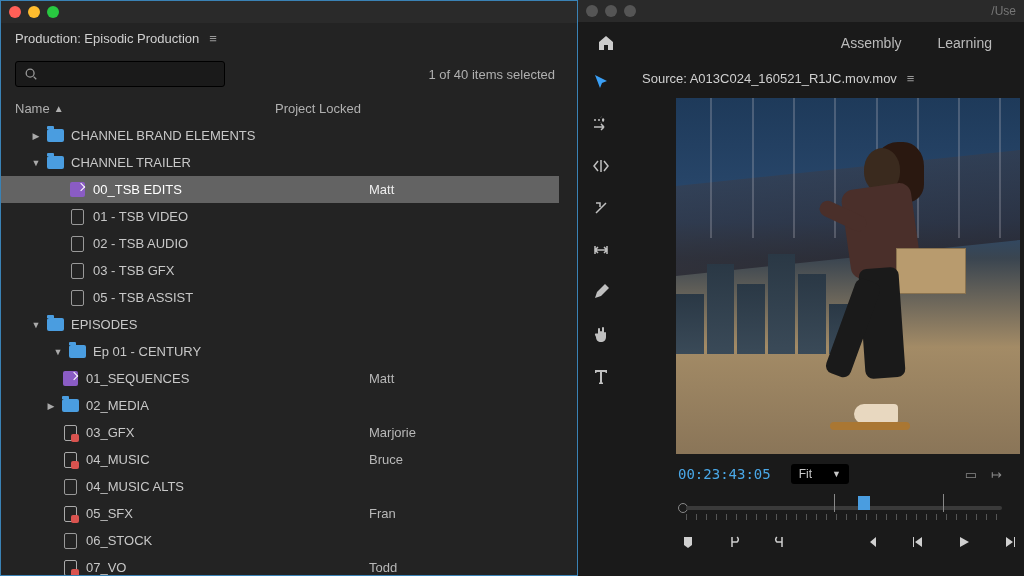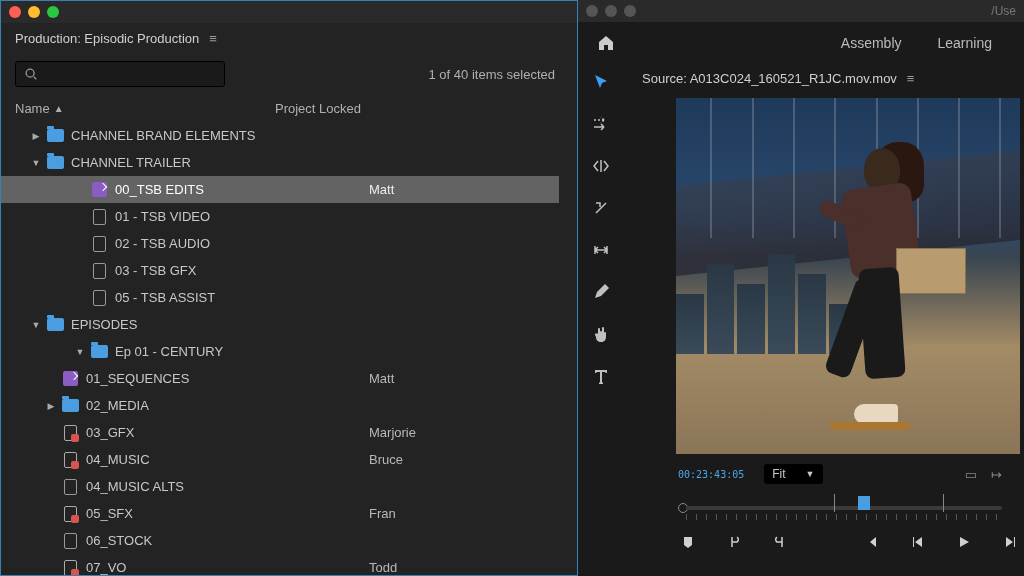--- a/index.html
+++ b/index.html
@@ -23,21 +23,21 @@
 .tree::-webkit-scrollbar { width:14px; }
 .tree::-webkit-scrollbar-track { background:#232323; }
 .tree::-webkit-scrollbar-thumb { background:#3a3a3a; border-radius:7px; border:3px solid #232323; }
 .row { display:flex; align-items:center; height:27px; padding-left:14px; cursor:default; }
 .row.sel { background:#636363; color:#fff; }
 .row .chev { width:14px; display:flex; justify-content:center; color:#aaa; font-size:9px; }
 .row .ico { width:20px; display:flex; justify-content:center; align-items:center; margin-left:2px; }
 .row .label { flex:0 0 auto; padding-left:6px; white-space:nowrap; }
 .row .lock { margin-left:auto; width:190px; color:#b8b8b8; }
 .row.sel .lock { color:#eee; }
-.ind1 { padding-left:28px; } .ind2 { padding-left:72px; } .ind3 { padding-left:43px; }
+.ind1 { padding-left:28px; } .ind2 { padding-left:50px; } .ind3 { padding-left:43px; }
 .folder-icon { width:17px; height:13px; background:#4a9de0; border-radius:2px; position:relative; }
 .folder-icon::before { content:''; position:absolute; top:-3px; left:0; width:7px; height:3px; background:inherit; border-radius:1px 1px 0 0; }
 .file-icon { width:13px; height:16px; border:1px solid #999; border-radius:2px; background:#232323; }
 .file-icon.locked { position:relative; border-color:#aaa; }
 .file-icon.locked::after { content:''; position:absolute; bottom:-2px; right:-3px; width:8px; height:8px; background:#d9534f; border-radius:2px; }
 .prproj-icon { width:15px; height:15px; background:#8a5cc4; border-radius:2px; position:relative; }
 .prproj-icon::after { content:''; position:absolute; top:2px; right:1px; width:5px; height:5px; border:1.5px solid #fff; border-left:none; border-bottom:none; transform:rotate(45deg); }
 
 .right-titlebar { height:22px; background:#2a2a2a; display:flex; align-items:center; padding-left:8px; gap:7px; }
 .right-titlebar .tb-dot { background:#555; }
@@ -60,21 +60,21 @@
 .head { position:absolute; top:0; right:10px; width:36px; height:44px; background:#3a2a1e; border-radius:50% 50% 45% 45%; }
 .hair { position:absolute; top:-6px; right:-14px; width:52px; height:60px; background:#2a1810; border-radius:50% 40% 30% 50%; }
 .torso { position:absolute; top:38px; right:-6px; width:70px; height:90px; background:#4a2f2a; border-radius:12px; transform:rotate(-8deg); }
 .arm { position:absolute; top:60px; right:42px; width:50px; height:16px; background:#4a2f2a; border-radius:8px; transform:rotate(25deg); }
 .box { position:absolute; top:100px; right:-56px; width:70px; height:46px; background:#b89b6e; border:1px solid #8a7350; }
 .pants { position:absolute; top:120px; right:8px; width:40px; height:110px; background:#1a1a1a; border-radius:8px; transform:rotate(-4deg); }
 .leg2 { position:absolute; top:130px; right:44px; width:26px; height:100px; background:#1a1a1a; border-radius:8px; transform:rotate(20deg); }
 .shoe { position:absolute; bottom:4px; right:12px; width:44px; height:20px; background:#e8d8c0; border-radius:10px 4px 4px 10px; }
 .board { position:absolute; bottom:-2px; right:0px; width:80px; height:8px; background:#aa7733; border-radius:4px; }
 .controls { display:flex; align-items:center; padding:10px 18px 4px 54px; gap:14px; }
-.tc { color:#4aa8e8; font-size:10px; font-family:monospace; }
+.tc { color:#4aa8e8; font-size:14px; font-family:monospace; }
 .fit { display:flex; align-items:center; gap:20px; background:#000000; padding:3px 8px; border-radius:3px; font-size:12px; margin-left:6px; }
 .ctrl-right { margin-left:auto; display:flex; gap:14px; color:#888; }
 .timeline { margin:6px 18px 0 54px; height:28px; position:relative; }
 .tl-track { position:absolute; top:12px; left:8px; right:0; height:4px; background:#3a3a3a; border-radius:2px; }
 .tl-dot { position:absolute; top:9px; left:0; width:10px; height:10px; border:1.5px solid #888; border-radius:50%; }
 .tl-region { position:absolute; top:0px; right:58px; width:110px; height:18px; border-left:1px solid #888; border-right:1px solid #888; }
 .tl-ph { position:absolute; top:2px; right:132px; width:12px; height:14px; background:#4a9de0; }
 .tl-ticks { position:absolute; top:20px; left:8px; right:0; height:6px; background:repeating-linear-gradient(90deg,#555 0,#555 1px,transparent 1px,transparent 10px); }
 .transport { display:flex; justify-content:center; gap:26px; padding:10px 0 0 54px; align-items:center; }
 .tbtn { width:20px; height:20px; display:flex; align-items:center; justify-content:center; color:#d0d0d0; }

